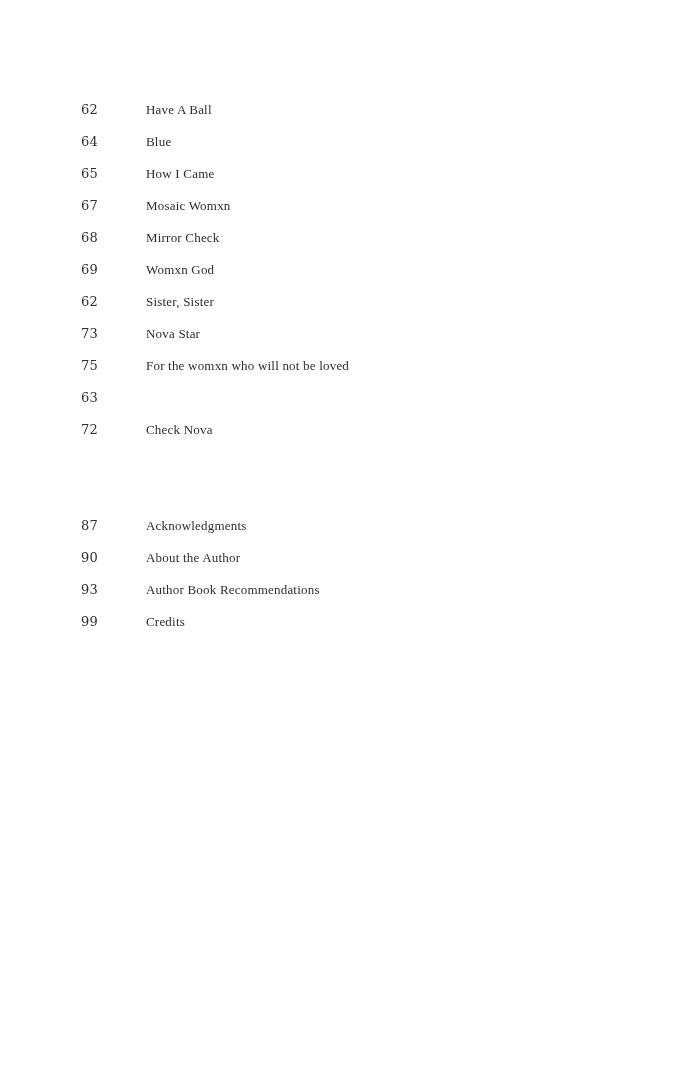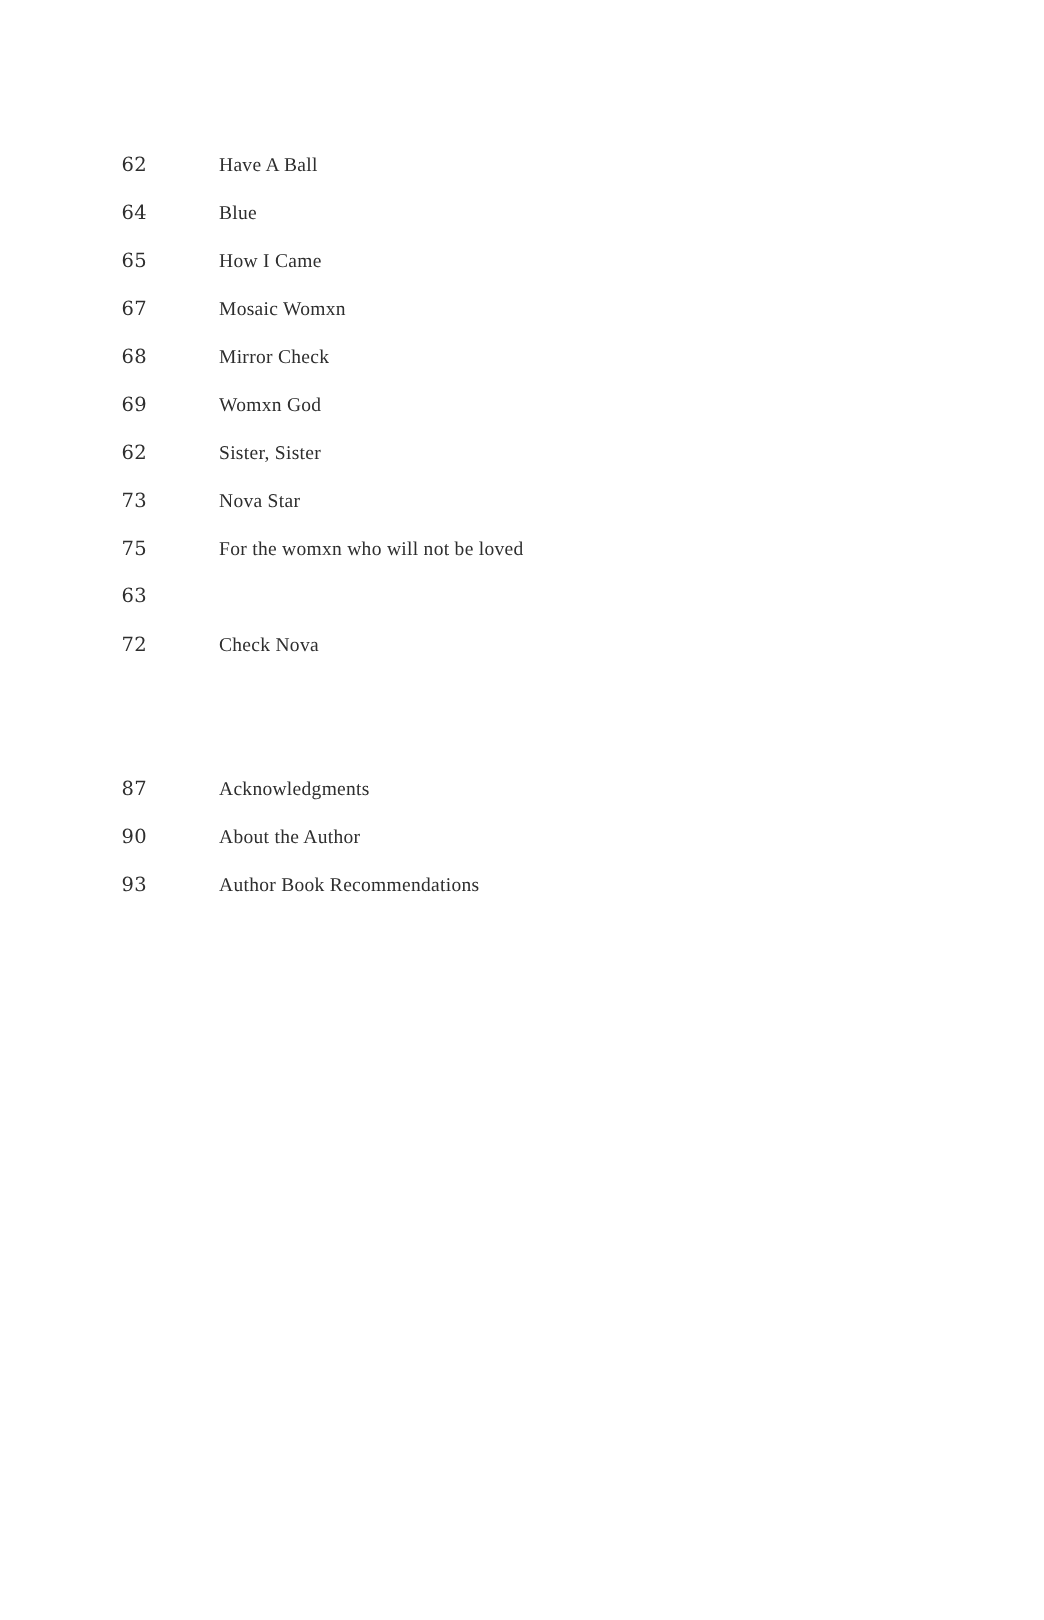--- a/index.html
+++ b/index.html
@@ -102,16 +102,20 @@
         <span class="toc-title">Acknowledgments</span>
       </div>
       <div class="toc-row">
         <span class="toc-page">90</span>
         <span class="toc-title">About the Author</span>
       </div>
       <div class="toc-row">
         <span class="toc-page">93</span>
         <span class="toc-title">Author Book Recommendations</span>
       </div>
+      <div class="toc-row">
+        <span class="toc-page">99</span>
+        <span class="toc-title">Credits</span>
+      </div>
     </div>
 
   </div>
 </div>
 
 </body></html>

